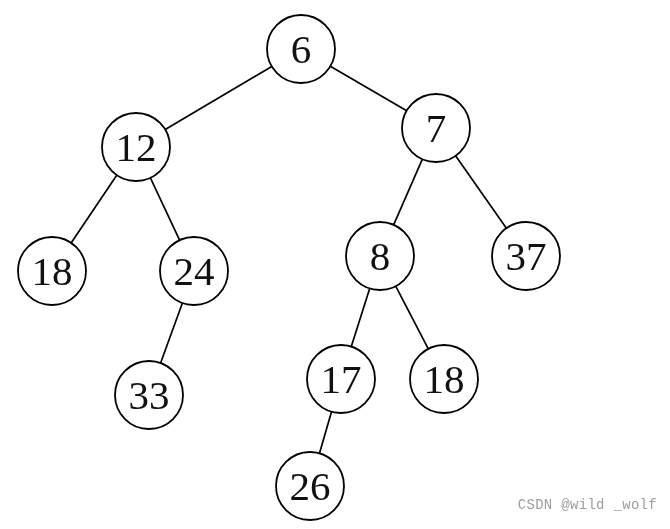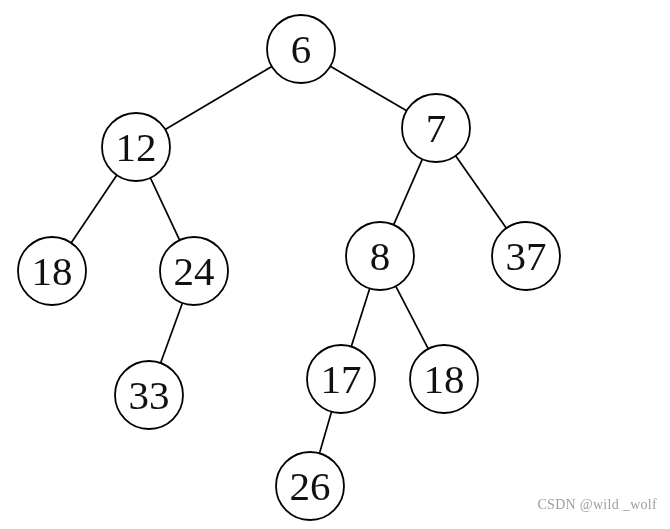--- a/index.html
+++ b/index.html
@@ -35,21 +35,21 @@
     fill: #111111;
     text-anchor: middle;
   }
   #watermark {
     position: absolute;
     right: 13px;
     top: 497px;
     font-size: 14px;
     letter-spacing: 0.3px;
     color: #9e9e9e;
-    font-family: Liberation Serif, serif;
+    font-family: Liberation Mono, monospace;
     white-space: nowrap;
   }
 </style>
 </head>
 <body>
 
 <div id="stage">
   <svg id="tree-svg" width="670" height="529" viewBox="0 0 670 529">
       <line x1="271.8" y1="66.4" x2="165.2" y2="129.6"></line>
       <line x1="330.3" y1="66.2" x2="406.7" y2="110.8"></line>

